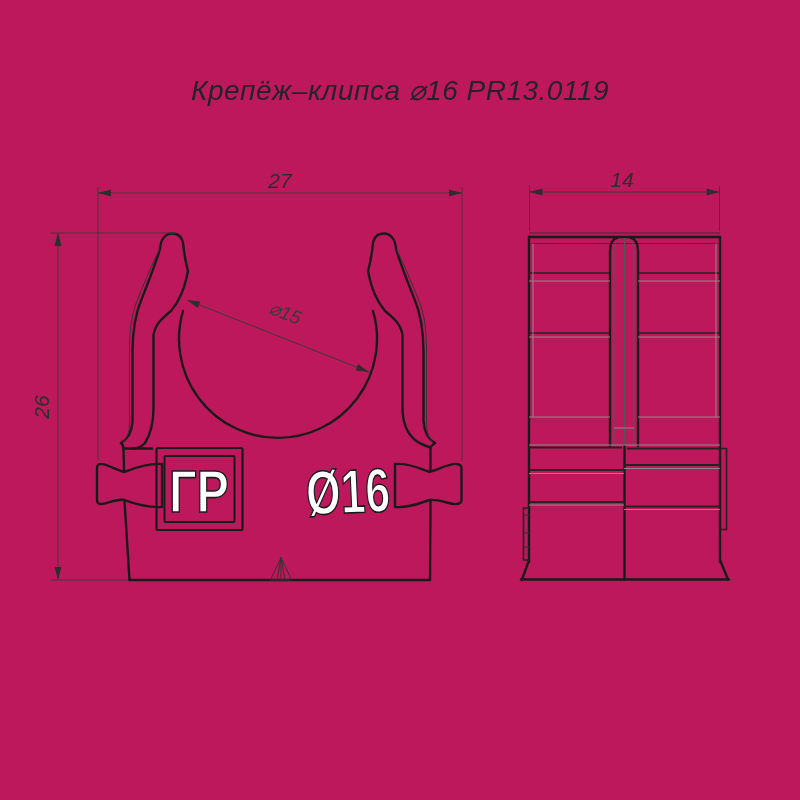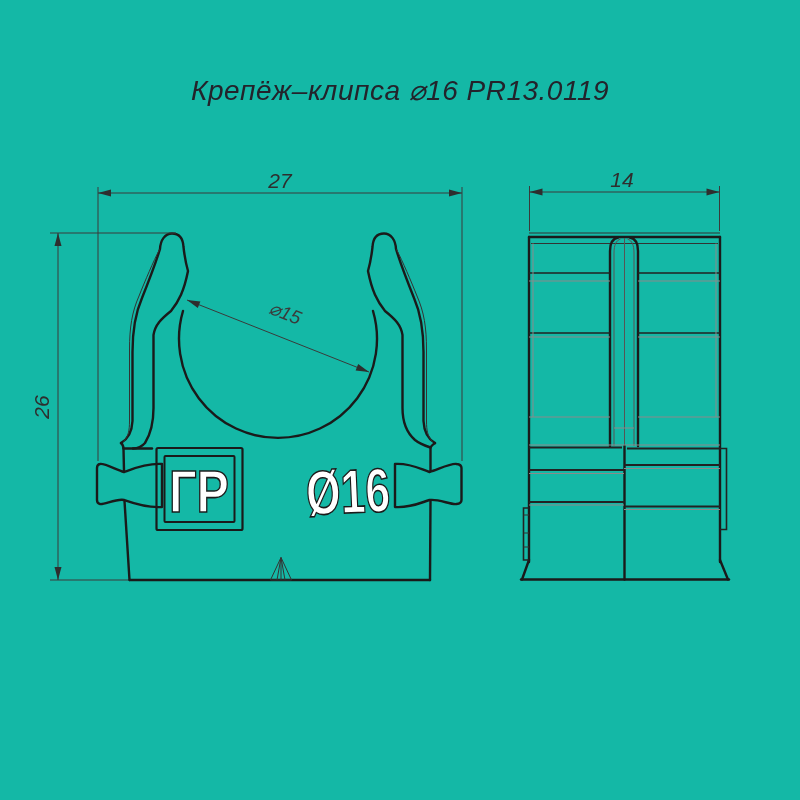--- a/index.html
+++ b/index.html
@@ -1,16 +1,16 @@
 <!DOCTYPE html>
 <html><head>
 <meta charset="utf-8">
 <style>
   html,body{margin:0;padding:0;background:#ffffff;}
-  .page{width:800px;height:800px;background:#14b8a6;position:relative;overflow:hidden;
+  .page{width:800px;height:800px;background:#be185d;position:relative;overflow:hidden;
         font-family:"Liberation Sans", sans-serif;}
   svg text{font-family:"Liberation Sans", sans-serif;}
   .title-text{font-style:italic;font-size:28px;fill:#23232b;letter-spacing:.5px;}
   .dim-text{font-style:italic;font-size:21px;fill:#2e2e2e;}
   .dim-text-small{font-style:italic;font-size:19px;fill:#3a3a3a;}
   .emboss{font-weight:bold;fill:#ffffff;stroke:#1a1a1a;stroke-width:1.6;}
   .thick{fill:none;stroke:#1a1a1a;stroke-width:2.4;stroke-linecap:round;stroke-linejoin:round;}
   .med{fill:none;stroke:#222222;stroke-width:1.4;stroke-linecap:butt;}
   .thin{fill:none;stroke:#333333;stroke-width:1;}
   .hair{fill:none;stroke:#8a8a8a;stroke-width:1;}

